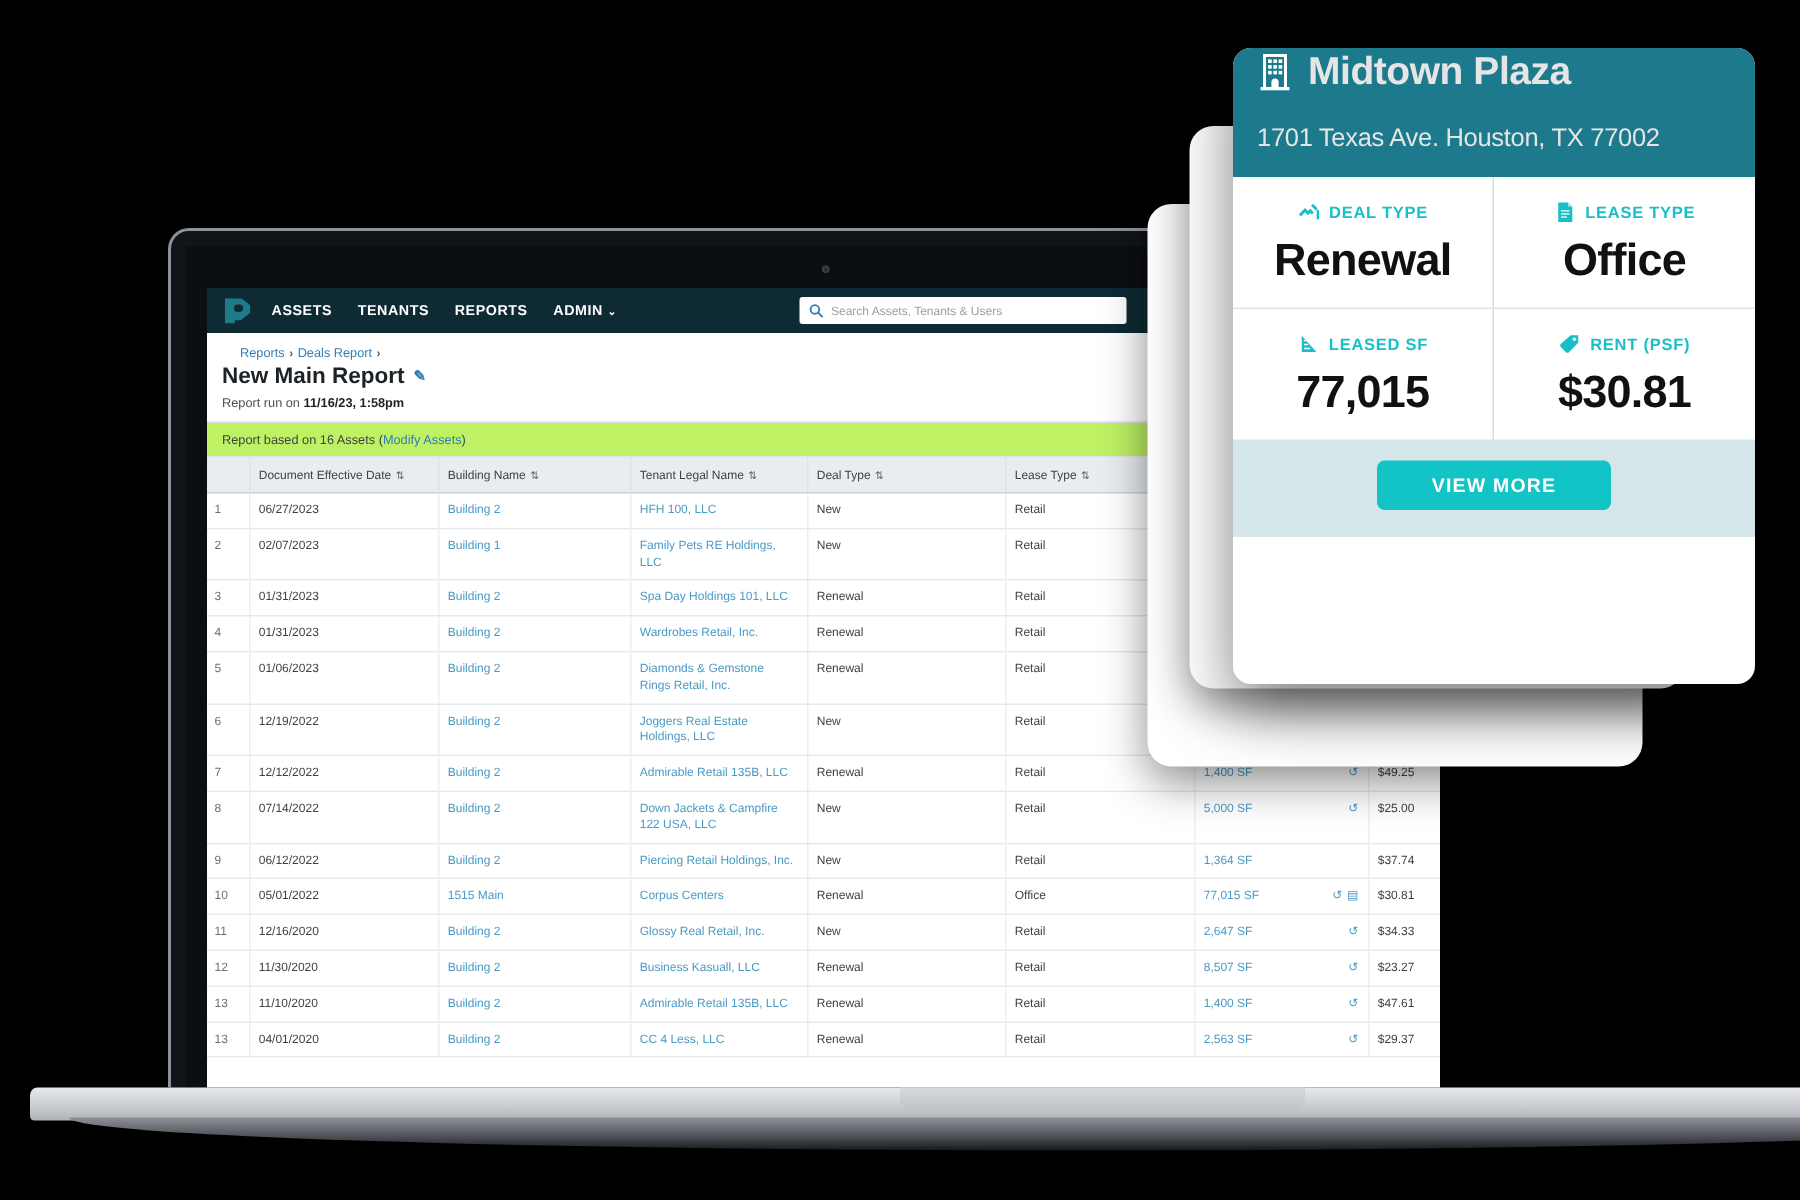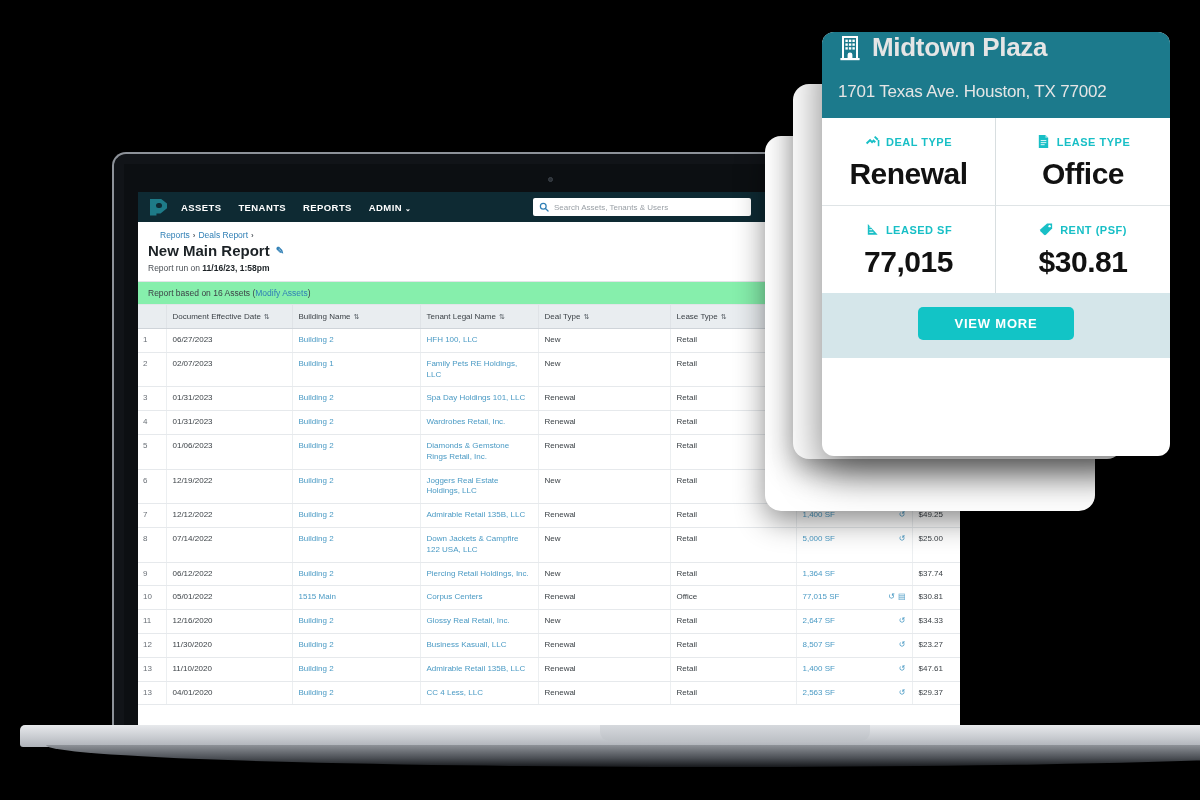--- a/index.html
+++ b/index.html
@@ -91,21 +91,21 @@
   .crumbs a { color: #2f7fb5; text-decoration: none; }
   .crumb-sep { color: #5a6066; margin: 0 3px; font-weight: bold; font-size: 8px; }
   .page-title {
     padding: 2px 10px 0 10px; font-size: 15px; font-weight: bold; color: #1c2226;
     display: flex; align-items: center; gap: 6px;
   }
   .pencil { color: #2f7fb5; font-size: 10px; }
   .runline { padding: 4px 10px 8px 10px; font-size: 8.5px; color: #4a4f55; }
   .runline b { color: #1c2226; }
   .basedon {
-    background: #86efac; border-top: 1px solid #e2e5e8; border-bottom: 1px solid #e2e5e8;
+    background: #bef264; border-top: 1px solid #e2e5e8; border-bottom: 1px solid #e2e5e8;
     padding: 6px 10px; font-size: 8.5px; color: #3c4247;
   }
   .basedon a { color: #2f7fb5; text-decoration: none; }
 
   
   table { border-collapse: collapse; width: 100%; table-layout: fixed; }
   thead th {
     background: #e9edf0; border-bottom: 1px solid #cfd4d9; border-right: 1px solid #dfe3e7;
     font-size: 8px; font-weight: normal; color: #3c4247; text-align: left;
     padding: 7px 6px; white-space: nowrap;

